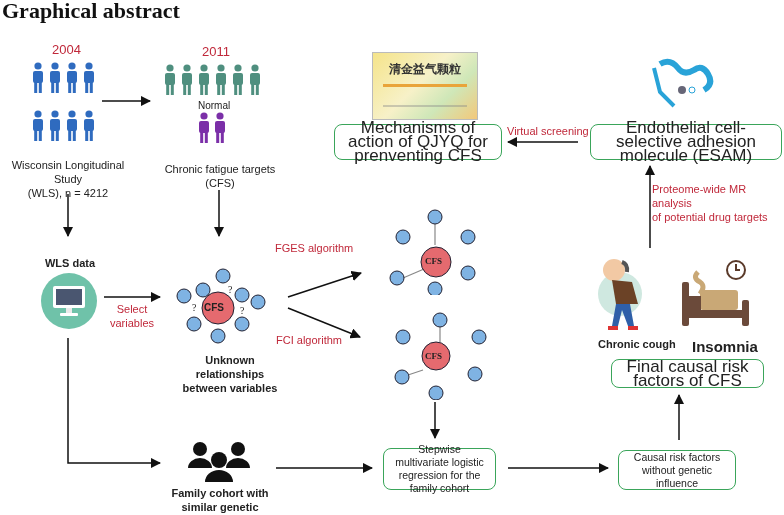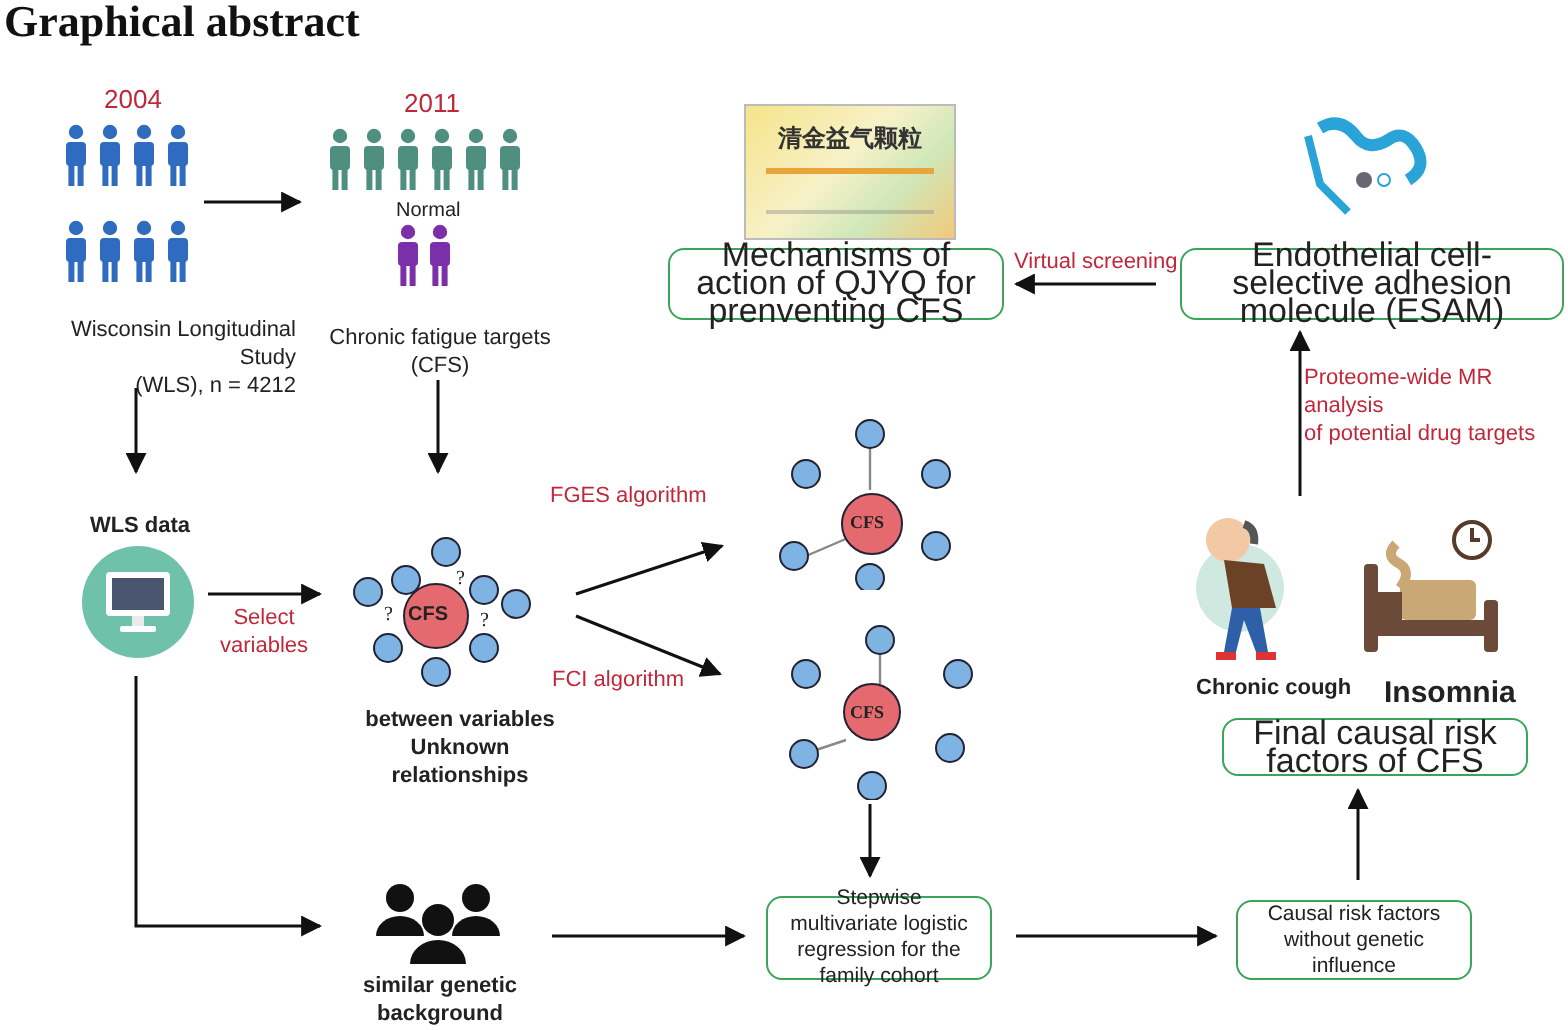--- a/index.html
+++ b/index.html
@@ -53,21 +53,21 @@
   </g>
 </svg>
 <div class="abs" style="left:198px;top:100px;font-size:10px;">Normal</div>
 <svg class="abs" style="left:196px;top:112px;" width="36" height="36">
   <g fill="#7b2fa8">
       <use href="#person" x="0" y="0"></use>
       <use href="#person" x="16" y="0"></use>
     </g>
 </svg>
 
-<div class="abs lbl" style="left:12px;top:158px;width:136px;text-align:right;">
+<div class="abs lbl" style="left:0px;top:158px;width:136px;">
   <div>Wisconsin Longitudinal Study</div>
   <div>(WLS), n = 4212</div>
 </div>
 <div class="abs lbl" style="left:150px;top:162px;width:140px;">Chronic fatigue targets (CFS)</div>
 
 <div class="abs lbl bold" style="left:30px;top:256px;width:80px;">WLS data</div>
 <svg class="abs" style="left:40px;top:272px;" width="58" height="58">
   <circle cx="29" cy="29" r="28" fill="#6fc2a9"></circle>
   <rect x="13" y="14" width="32" height="22" rx="2" fill="#fff"></rect>
   <rect x="16" y="17" width="26" height="16" fill="#4a5670"></rect>
@@ -92,22 +92,22 @@
     <circle cx="48" cy="74" r="7"></circle>
   </g>
   <circle cx="48" cy="46" r="16" fill="#e56a6f" stroke="#223" stroke-width="1"></circle>
 </svg>
 <div class="abs bold" style="left:204px;top:302px;font-size:10px;color:#222;">CFS</div>
 <div class="abs" style="left:228px;top:284px;font-size:10px;font-family:'Liberation Serif',serif;">?</div>
 <div class="abs" style="left:192px;top:302px;font-size:10px;font-family:'Liberation Serif',serif;">?</div>
 <div class="abs" style="left:240px;top:305px;font-size:10px;font-family:'Liberation Serif',serif;">?</div>
 
 <div class="abs lbl bold" style="left:170px;top:353px;width:120px;">
+  <div>Unknown relationships</div>
   <div>between variables</div>
-  <div>Unknown relationships</div>
 </div>
 
 <div class="abs red" style="left:275px;top:242px;font-size:11px;">FGES algorithm</div>
 <div class="abs red" style="left:276px;top:334px;font-size:11px;">FCI algorithm</div>
 
 <svg class="abs" style="left:380px;top:205px;" width="110" height="90">
   <line x1="55" y1="18" x2="55" y2="40" stroke="#888" stroke-width="1.2"></line>
   <line x1="23" y1="73" x2="44" y2="64" stroke="#888" stroke-width="1.2"></line>
   <g fill="#7fb3e3" stroke="#223" stroke-width="1">
     <circle cx="55" cy="12" r="7"></circle>
@@ -140,20 +140,21 @@
   <g fill="#111">
     <circle cx="14" cy="9" r="7"></circle>
       <path d="M2 28 a12 10 0 0 1 24 0 z"></path>
     <circle cx="52" cy="9" r="7"></circle>
       <path d="M40 28 a12 10 0 0 1 24 0 z"></path>
     <circle cx="33" cy="20" r="8"></circle>
       <path d="M19 42 a14 12 0 0 1 28 0 z"></path>
   </g>
 </svg>
 <div class="abs lbl bold" style="left:150px;top:486px;width:140px;">
+  <div>Family cohort with</div>
   <div>similar genetic background</div>
 </div>
 
 <div class="box" style="left:383px;top:448px;width:113px;height:42px;font-size:10.5px;line-height:13px;">Stepwise multivariate logistic regression for the family cohort</div>
 <div class="box" style="left:618px;top:450px;width:118px;height:40px;font-size:10.5px;line-height:13px;">Causal risk factors without genetic influence</div>
 <div class="box" style="left:611px;top:359px;width:153px;height:29px;">Final causal risk factors of CFS</div>
 <div class="box" style="left:590px;top:124px;width:192px;height:36px;">Endothelial cell-selective adhesion molecule (ESAM)</div>
 <div class="box" style="left:334px;top:124px;width:168px;height:36px;">Mechanisms of action of QJYQ for prenventing CFS</div>
 
 <div class="abs red lbl" style="left:652px;top:182px;text-align:left;">

